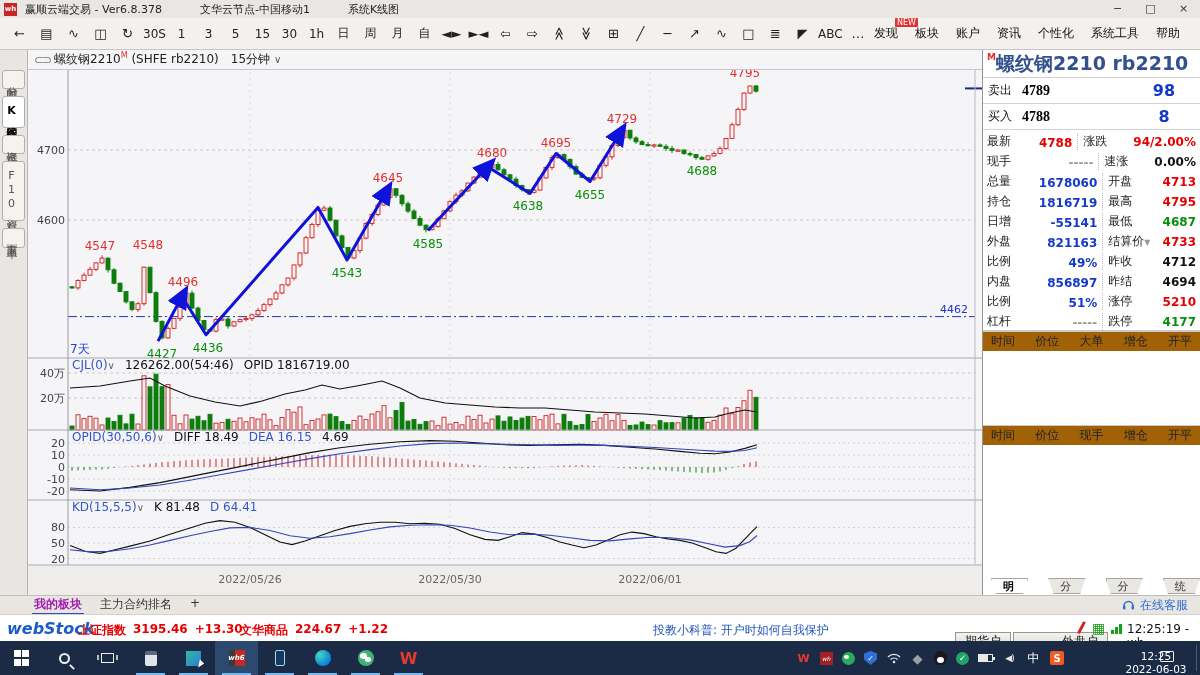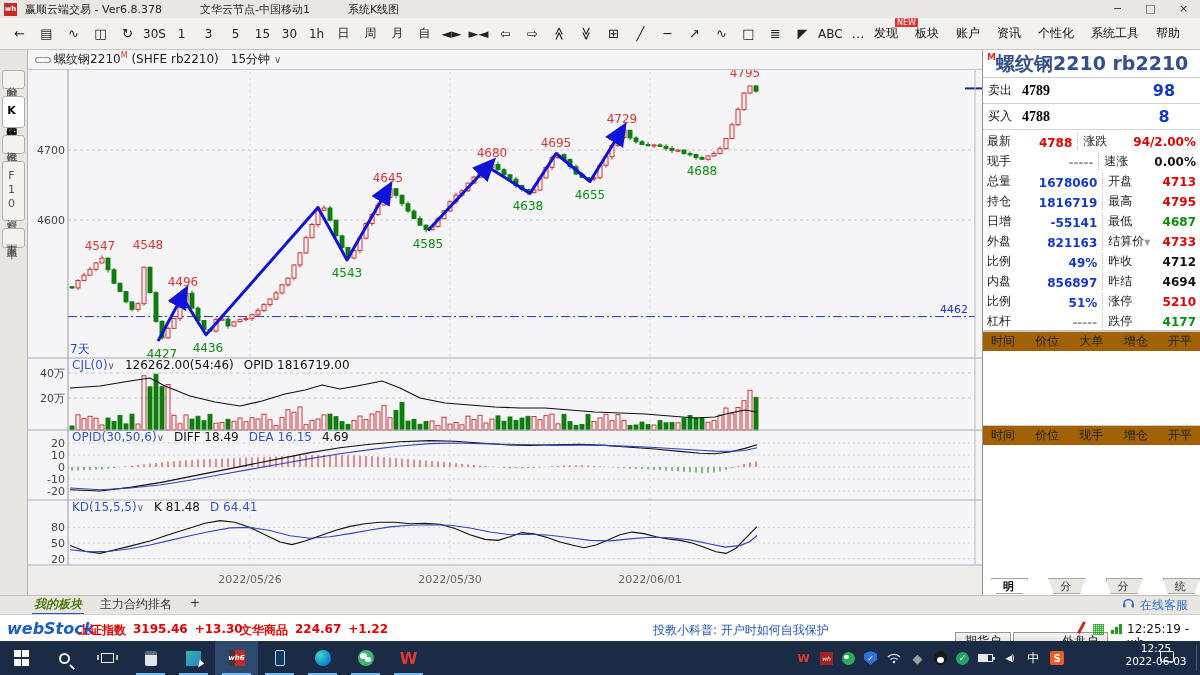--- a/index.html
+++ b/index.html
@@ -62,22 +62,22 @@
   .q-thead { height:20px; display:flex; align-items:center; justify-content:space-between; padding:0 8px; color:#222; border-top:1px solid #c9c9c9; background:#a16207; }
   .q-spacer1 { height:74px; } .q-spacer2 { flex:1; }
   .q-tabs { display:flex; gap:20px; padding:1px 0 0 8px; height:18px; }
   .q-tab { padding:0 11px; height:16px; line-height:15px; font-size:11px; color:#333; background:#e9e7e2; border:1px solid #a8a5a0; clip-path:polygon(0 0,100% 0,86% 100%,14% 100%); }
   .q-tab.active { background:#fff; font-weight:bold; color:#000; }
 
   
   .bottom-band { height:19px; background:#e9e6e1; border-top:1px solid #c2bfba; display:flex; align-items:center; font-size:12px; position:relative; }
   .bb-tab { margin-left:14px; color:#333; padding:0 2px; }
   .bb-tab:first-child { margin-left:32px; }
-  .bb-tab.active { color:#4d7c0f; font-weight:bold; border-bottom:2px solid #2a52c0;font-style:italic; }
-  .bb-service { position:absolute; right:12px; display:flex; align-items:flex-start; gap:5px; color:#2a6fd6; }
+  .bb-tab.active { color:#a21caf; font-weight:bold; border-bottom:2px solid #2a52c0; }
+  .bb-service { position:absolute; right:12px; display:flex; align-items:center; gap:5px; color:#2a6fd6; }
 
   
   .statusbar { height:27px; background:#fff; border-top:1px solid #d5d2cd; position:relative; font-size:12px;text-decoration:underline; }
   .sb-logo { position:absolute; left:7px; top:4px; font-size:16px; font-weight:bold; color:#1b5cc8; font-style:italic; }
   .sb-idx { position:absolute; top:7px; color:#e60000; font-weight:bold; display:flex; gap:7px; }
   .sb-idx1 { left:78px; } .sb-idx2 { left:240px; }
   .sb-notice { position:absolute; left:653px; top:7px; color:#2255bb; }
   .sb-btn { position:absolute; top:3px; height:19px; line-height:17px; padding:0 9px; background:linear-gradient(#f4f3f1,#d9d6d1); border:1px solid #9a968f; color:#222; font-size:12px;margin-top:14px; }
   .sb-btn1 { left:955px; } .sb-btn2 { left:1013px;padding-left:48px; }
   .sb-pen { position:absolute; left:1080px; top:6px; width:2.5px; height:13px; background:#d42222; transform:rotate(28deg); }
@@ -118,21 +118,21 @@
   .tri-shield { width:13px; height:14px; background:#2f6fd8; clip-path:polygon(50% 0,100% 18%,100% 60%,50% 100%,0 60%,0 18%); color:#fff; font-size:8px; display:flex; align-items:center; justify-content:center; }
   .tri-diamond { color:#9aa0a6; font-size:13px; }
   .tri-qq { width:13px; height:14px; border-radius:50% 50% 45% 45%; background:#1a1a1a; position:relative; }
   .tri-qq::after { content:""; position:absolute; left:3px; top:6px; width:7px; height:6px; background:#fff; border-radius:50%; }
   .tri-check { width:13px; height:13px; border-radius:50%; background:#21a366; color:#fff; font-size:9px; display:flex; align-items:center; justify-content:center; }
   .tri-batt { width:15px; height:8px; border:1px solid #e8e8e8; position:relative; background:linear-gradient(to right,#e8e8e8 0 70%,transparent 70%); }
   .tri-batt::after { content:""; position:absolute; right:-3px; top:1.5px; width:2px; height:3px; background:#e8e8e8; }
   .tri-vol { color:#e8e8e8; font-size:9px; letter-spacing:-1px; }
   .tri-ime { color:#fff; font-size:12px; }
   .tri-sogou { width:14px; height:14px; background:#f05a23; color:#fff; font-weight:bold; font-size:10px; display:flex; align-items:center; justify-content:center; border-radius:2px; }
-  .clock { position:absolute; left:1118px; top:1px; width:76px; text-align:center; font-size:10.5px; line-height:13px; color:#fff; }
+  .clock { position:absolute; left:1118px; top:9px; width:76px; text-align:center; font-size:10.5px; line-height:13px; color:#fff; }
   .notif { position:absolute; left:1160px; top:10px; width:14px; height:11px; border:1.5px solid #eee; border-radius:1px; }
   .desk-sliver { position:absolute; right:0; top:4px; bottom:4px; width:4px; border-left:1px solid #4a5a74; }
 </style>
 </head>
 <body>
 
 <div class="app" data-name="app-window">
 
   <div class="titlebar" data-name="title-bar">
     <span class="app-logo" data-name="app-logo-icon">wh</span>

